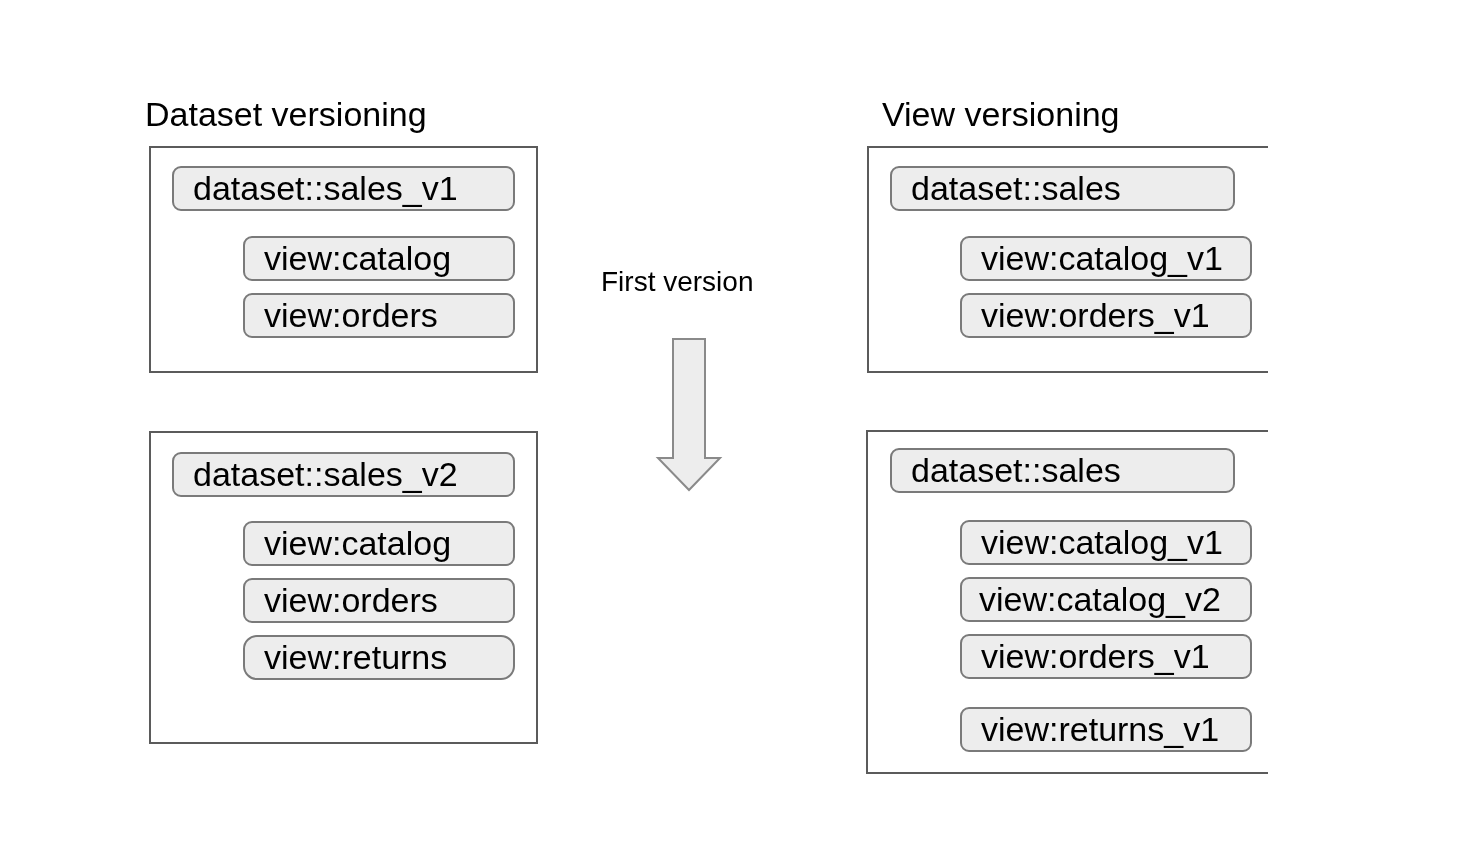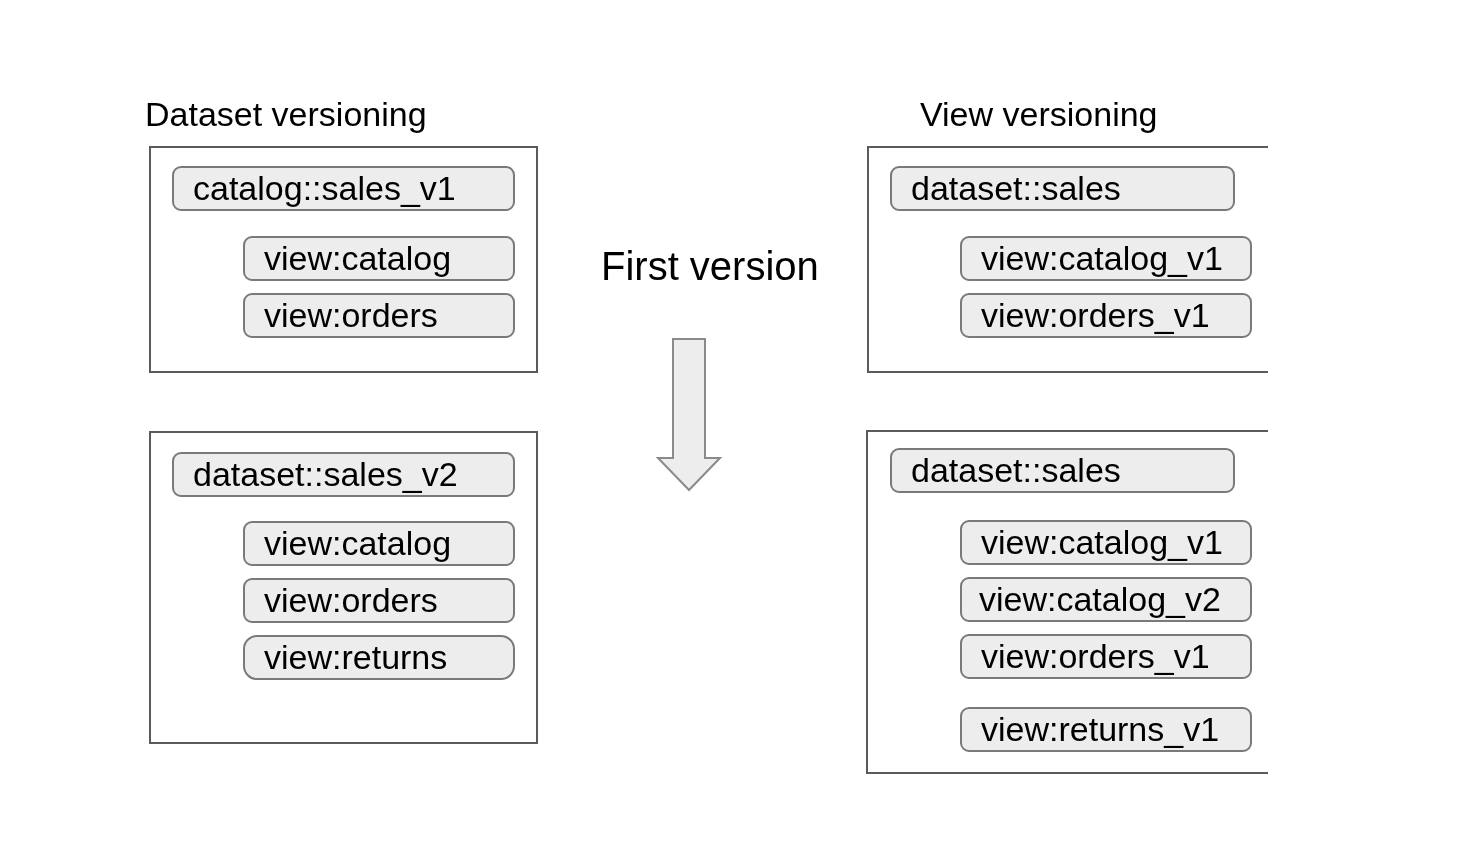--- a/index.html
+++ b/index.html
@@ -38,48 +38,49 @@
     border-radius: 9px;
     display: flex;
     align-items: center;
     padding-left: 19px;
     font-size: 34px;
     white-space: nowrap;
     overflow: hidden;
   }
   .center-label {
     position: absolute;
-    font-size: 40px;
+    font-size: 28px;
     line-height: 40px;
     white-space: nowrap;
     color: var(--text, #000000);
+    margin-top: 16px;
   }
   .arrow-svg {
     position: absolute;
     left: 655px;
     top: 338px;
   }
   .arrow-svg polygon {
     fill: var(--arrow-fill, #ededed);
     stroke: var(--arrow-border, #8a8a8a);
     stroke-width: 2;
     stroke-linejoin: miter;
   }
 </style>
 </head>
 <body>
 
 <div class="canvas">
 
   <div class="col-title" style="left:145px; top:94px;">Dataset versioning</div>
 
-  <div class="col-title" style="left:920px; top:94px;">View versioning</div>
+  <div class="col-title" style="left:882px; top:94px;">View versioning</div>
 
   <div class="group-box" style="left:149px; top:146px; width:389px; height:227px;">
-    <div class="pill" style="left:21px; top:18px; width:343px;">catalog::sales_v1</div>
+    <div class="pill" style="left:21px; top:18px; width:343px;">dataset::sales_v1</div>
     <div class="pill" style="left:92px; top:88px; width:272px;">view:catalog</div>
     <div class="pill" style="left:92px; top:145px; width:272px;">view:orders</div>
   </div>
 
   <div class="group-box" style="left:149px; top:431px; width:389px; height:313px;">
     <div class="pill" style="left:21px; top:19px; width:343px;">dataset::sales_v2</div>
     <div class="pill" style="left:92px; top:88px; width:272px;">view:catalog</div>
     <div class="pill" style="left:92px; top:145px; width:272px;">view:orders</div>
     <div class="pill" style="left:92px; top:202px; width:272px;border-radius:14px;">view:returns</div>
   </div>

